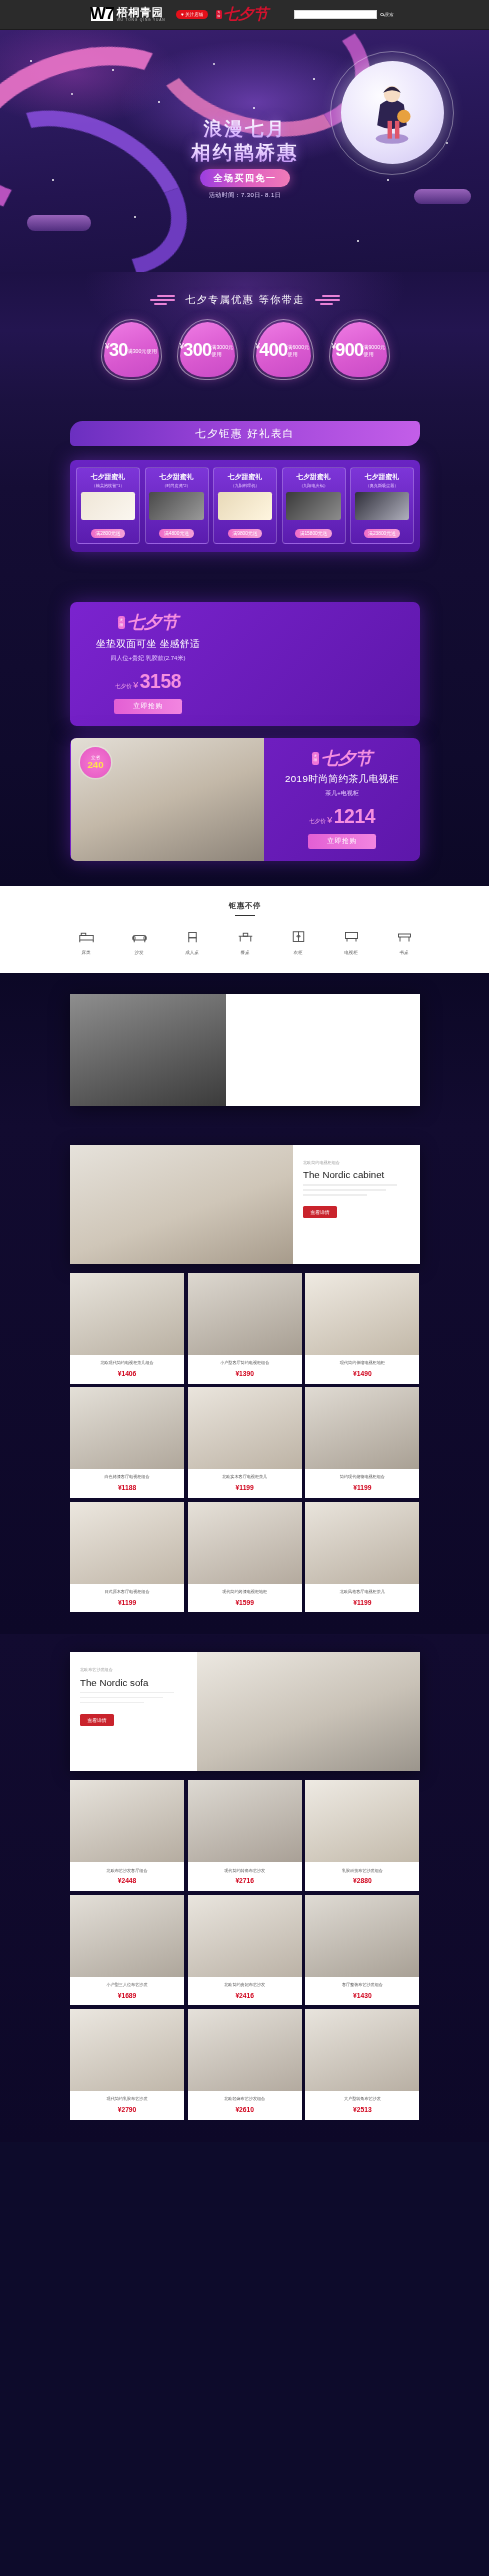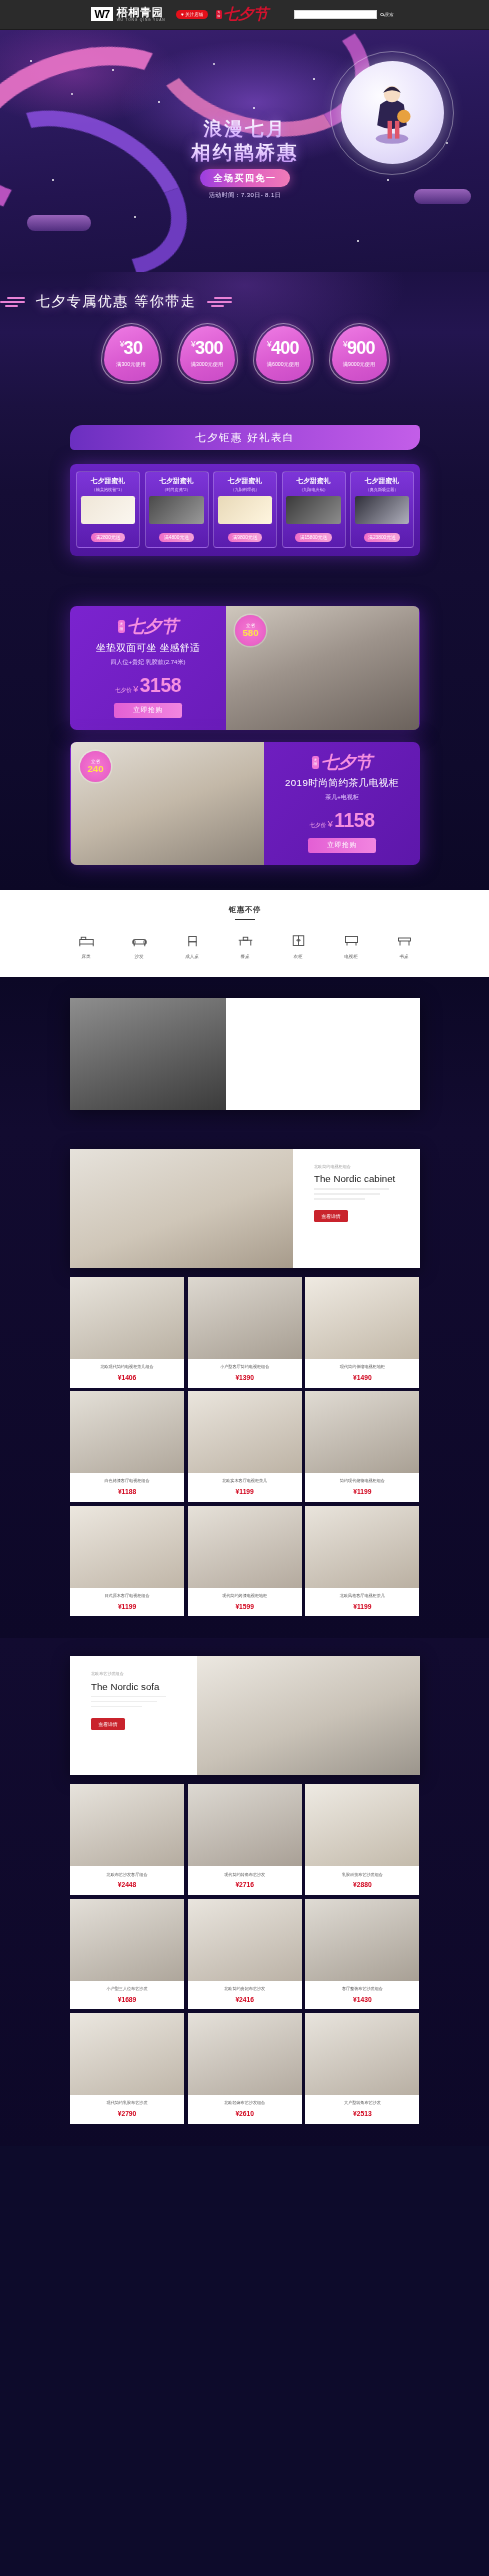--- a/index.html
+++ b/index.html
@@ -15,21 +15,21 @@
   
   .topbar {
     height: 30px; background: #2b2b2b;
     display: flex; align-items: center; position: relative;
     border-bottom: 0.7px solid #1c1c1c;
   }
   .logo-wrap { display: flex; align-items: center; margin-left: 91px; }
   .logo-mark {
     width: 22px; height: 14px; background: #fff; color: #000;
     display: flex; align-items: center; justify-content: center;
-    font-weight: bold; font-size: 11px; letter-spacing: -0.7px;
+    font-weight: bold; font-size: 17px; letter-spacing: -0.7px;
   }
   .logo-text { margin-left: 3.7px; line-height: 1; }
   .logo-cn { font-size: 11px; font-weight: bold; color: #fff; letter-spacing: 0.7px; }
   .logo-en { font-size: 3.3px; color: #bdbdbd; letter-spacing: 0.8px; margin-top: 1.5px; }
   .follow-btn {
     margin-left: 10.4px; background: #e3101a; color: #fff;
     font-size: 4.5px; padding: 2.2px 5.2px; border-radius: 6.7px;
     display: flex; align-items: center; gap: 1.5px; border: none; cursor: pointer;
   }
   .heart-ic { font-size: 4.5px; }
@@ -122,33 +122,33 @@
   .hero-date { margin-top: 4.5px; font-size: 6px; color: #e3d4ff; letter-spacing: 0.4px; }
 
   
   .coupons {
     position: relative; padding: 21px 0 25px; overflow: hidden;
     background:
       radial-gradient(ellipse 223px 104px at 50% 10%, rgba(95,50,150,.55), transparent 72%),
       linear-gradient(180deg, #1d1145 0%, #231550 45%, #1b1140 100%);
   }
   .sec-heading {
-    display: flex; align-items: center; gap: 10.4px;
-    font-size: 14px; letter-spacing: 1.5px; color: #fff;
+    display: flex; align-items: center; justify-content: center; gap: 10.4px;
+    font-size: 10px; letter-spacing: 1.5px; color: #fff;
     text-shadow: 0 0 9px rgba(220,140,255,.7);
   }
   .deco-cloud { display: flex; flex-direction: column; gap: 1.5px; }
   .deco-cloud i { display: block; height: 2.2px; border-radius: 1.5px; background: #e882d6; }
   .deco-cloud i:nth-child(1) { width: 18px; margin-left: 7.4px; }
   .deco-cloud i:nth-child(2) { width: 25px; }
   .deco-cloud i:nth-child(3) { width: 13.4px; margin-left: 4.5px; }
   .coupon-row { display: flex; justify-content: center; gap: 21px; margin-top: 15px; }
   .coupon {
     width: 55px; height: 55px; position: relative;
-    display: flex; flex-direction: column; align-items: center; justify-content: center;
+    display: flex; flex-direction: row; align-items: center; justify-content: center;
     cursor: pointer;
   }
   .coupon .blob {
     position: absolute; inset: 0;
     background: linear-gradient(160deg, #ef7ce4, #d858cf 60%, #c94bc6);
     border-radius: 50% 50% 46% 46% / 62% 62% 38% 38%;
     box-shadow: 0 0 12px rgba(230,110,220,.55);
   }
   .coupon .ring {
     position: absolute; inset: -3px; border: 0.7px solid rgba(255,255,255,.45);
@@ -278,21 +278,21 @@
   
   .showcase { position: relative; padding: 18px 0 22px; background: linear-gradient(180deg,#120b30,#0d0828); }
   .feature-card {
     width: 350px; margin: 0 auto 9px; background: #fff; display: flex;
     box-shadow: 0 3px 16.4px rgba(0,0,0,.4);
   }
   .feature-card.rev { flex-direction: row-reverse; }
   .f-photo { width: 223px; height: 119px; }
   .f-photo.tv { background: linear-gradient(160deg,#e6e2db 0%,#cfc6b8 55%,#a79b8b 100%); }
   .f-photo.sofa { background: linear-gradient(160deg,#ece8e1 0%,#c9c2b7 55%,#9b958c 100%); }
-  .f-body { flex: 1; padding: 15px 21px; }
+  .f-body { flex: 1; padding: 15px 10px; }
   .f-kicker { font-size: 4.1px; color: #a0a0a0; }
   .f-title { font-size: 9.7px; color: #222; margin-top: 4.5px; }
   .f-lines i { display: block; height: 1.5px; background: #eee; margin-top: 3.7px; }
   .f-lines i:nth-child(1){width:88%} .f-lines i:nth-child(2){width:78%} .f-lines i:nth-child(3){width:60%}
   .f-btn {
     margin-top: 10.4px; background: #c9232c; color: #fff; border: none; cursor: pointer;
     font-size: 4.8px; padding: 3px 7.4px; border-radius: 1.5px;
   }
   .grid { width: 350px; margin: 0 auto; display: flex; flex-wrap: wrap; gap: 3.7px; }
   .p-card { width: 114px; background: #fff; cursor: pointer; }
@@ -461,41 +461,34 @@
         </div>
         <div class="p-head">坐垫双面可坐 坐感舒适</div>
         <div class="p-sub">四人位+贵妃  乳胶款(2.74米)</div>
         <div class="p-price">
           <span class="p-label">七夕价</span>
           <span class="p-yen">¥</span>
           <span class="p-num">3158</span>
         </div>
         <button class="p-btn">立即抢购</button>
       </div>
-      <div class="promo-img">
-        <div class="room-a"></div>
-        <div class="badge-burst">
-          <span class="t1">立省</span>
-          <span class="t2">580</span>
-        </div>
-      </div>
     </div>
 
     <div class="promo-card rev">
       <div class="promo-info">
         <div class="qx-logo">
           <span class="qx-badge">天猫</span>
           <span class="qx-script">七夕节</span>
         </div>
         <div class="p-head">2019时尚简约茶几电视柜</div>
         <div class="p-sub">茶几+电视柜</div>
         <div class="p-price">
           <span class="p-label">七夕价</span>
           <span class="p-yen">¥</span>
-          <span class="p-num">1158</span>
+          <span class="p-num">1214</span>
         </div>
         <button class="p-btn">立即抢购</button>
       </div>
       <div class="promo-img">
         <div class="room-b"></div>
         <div class="badge-burst">
           <span class="t1">立省</span>
           <span class="t2">240</span>
         </div>
       </div>

